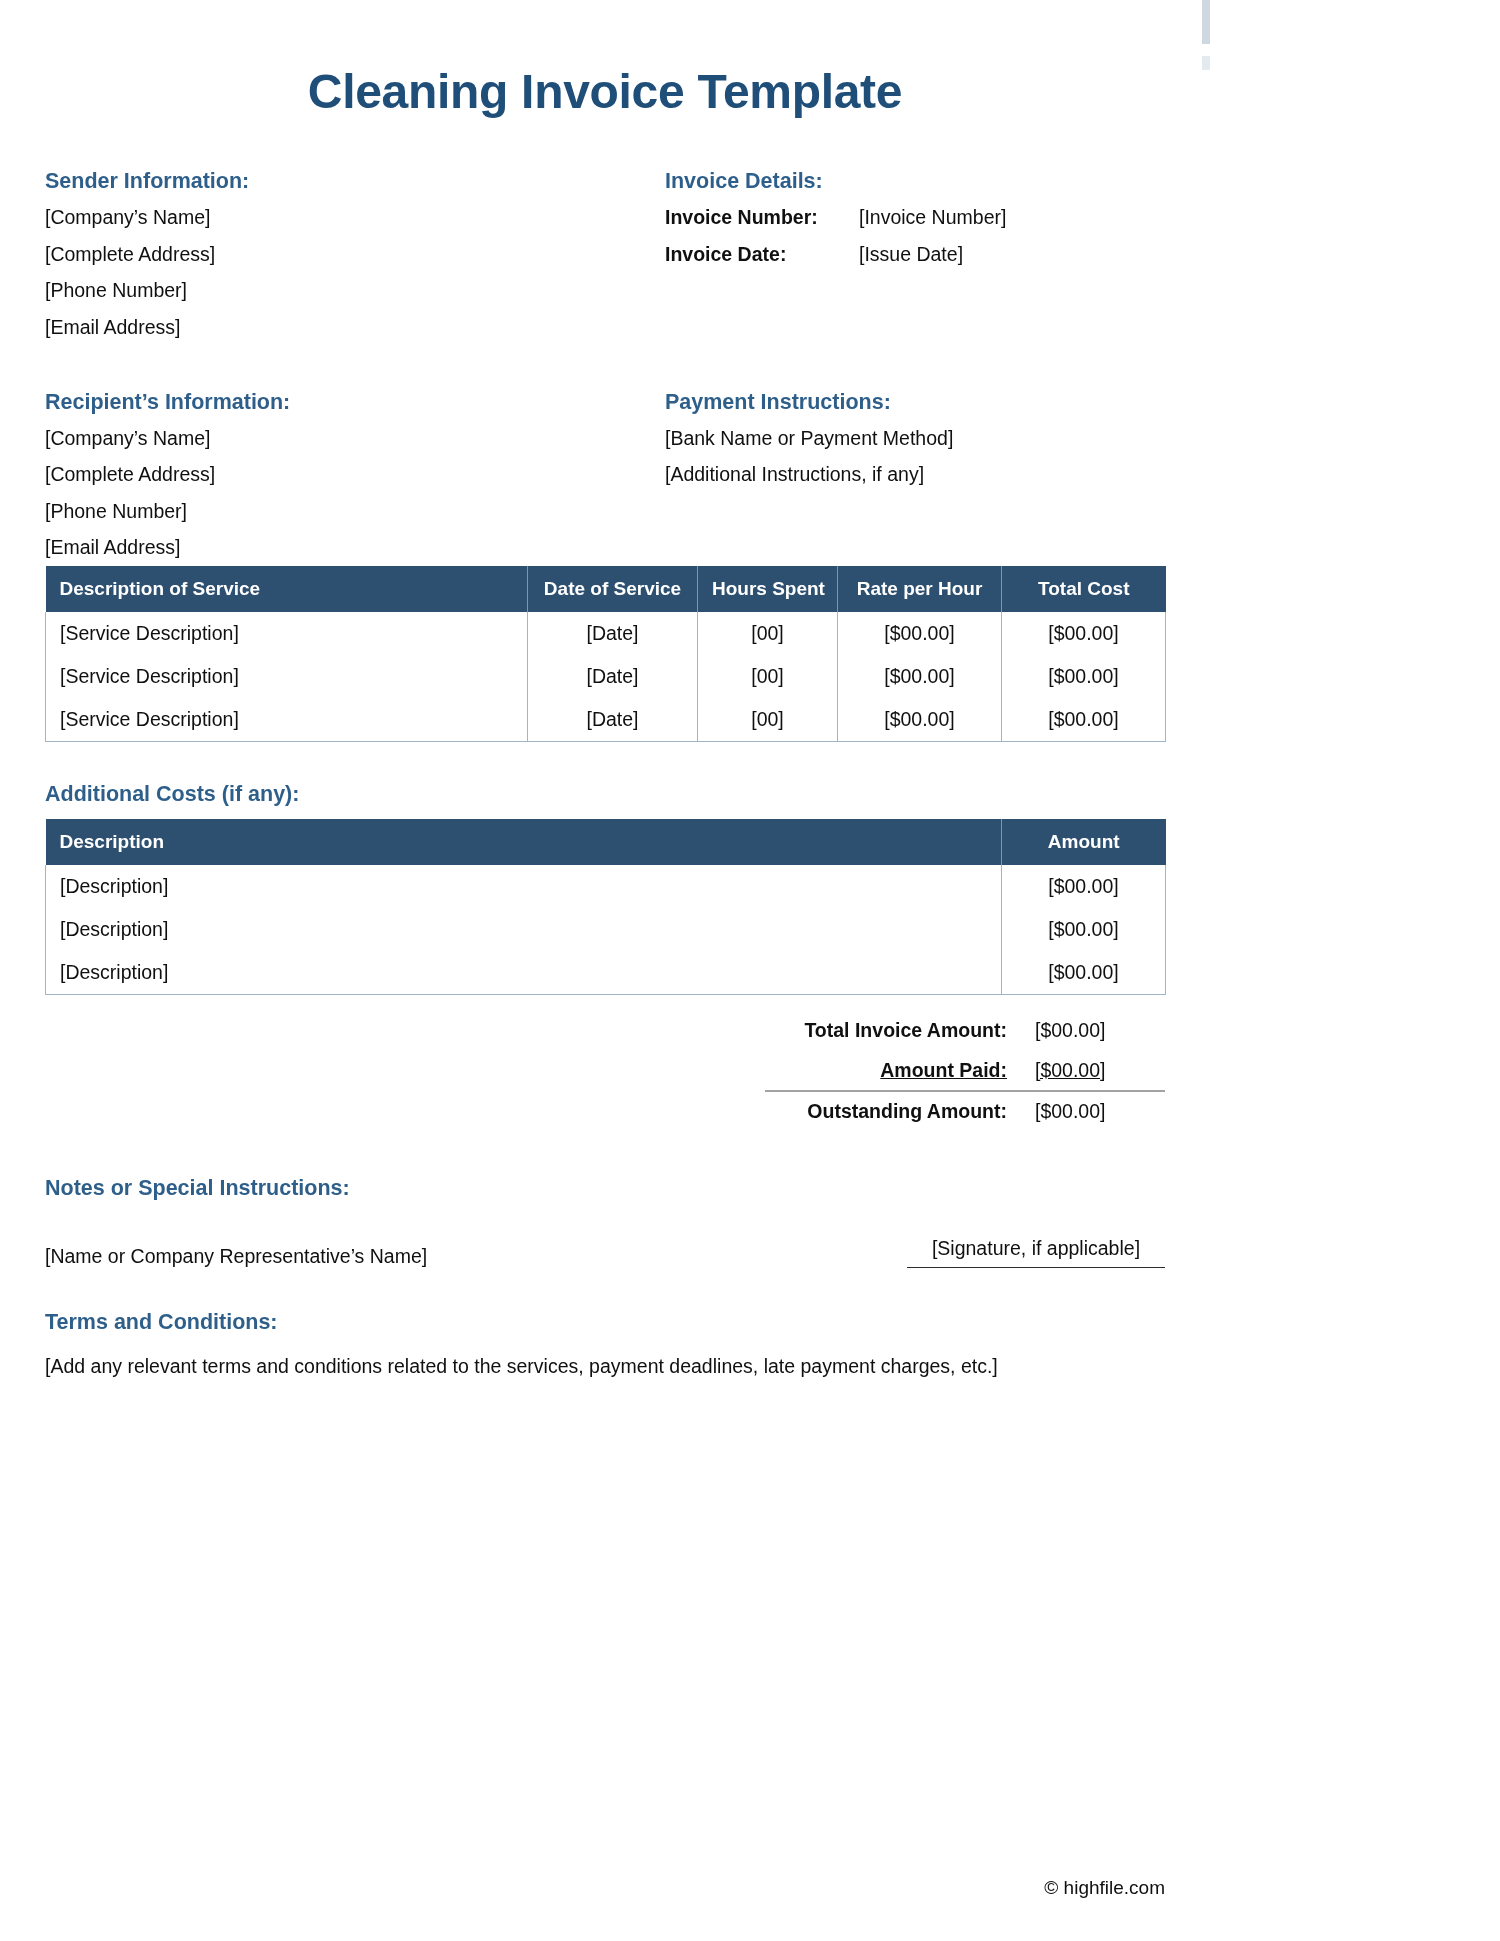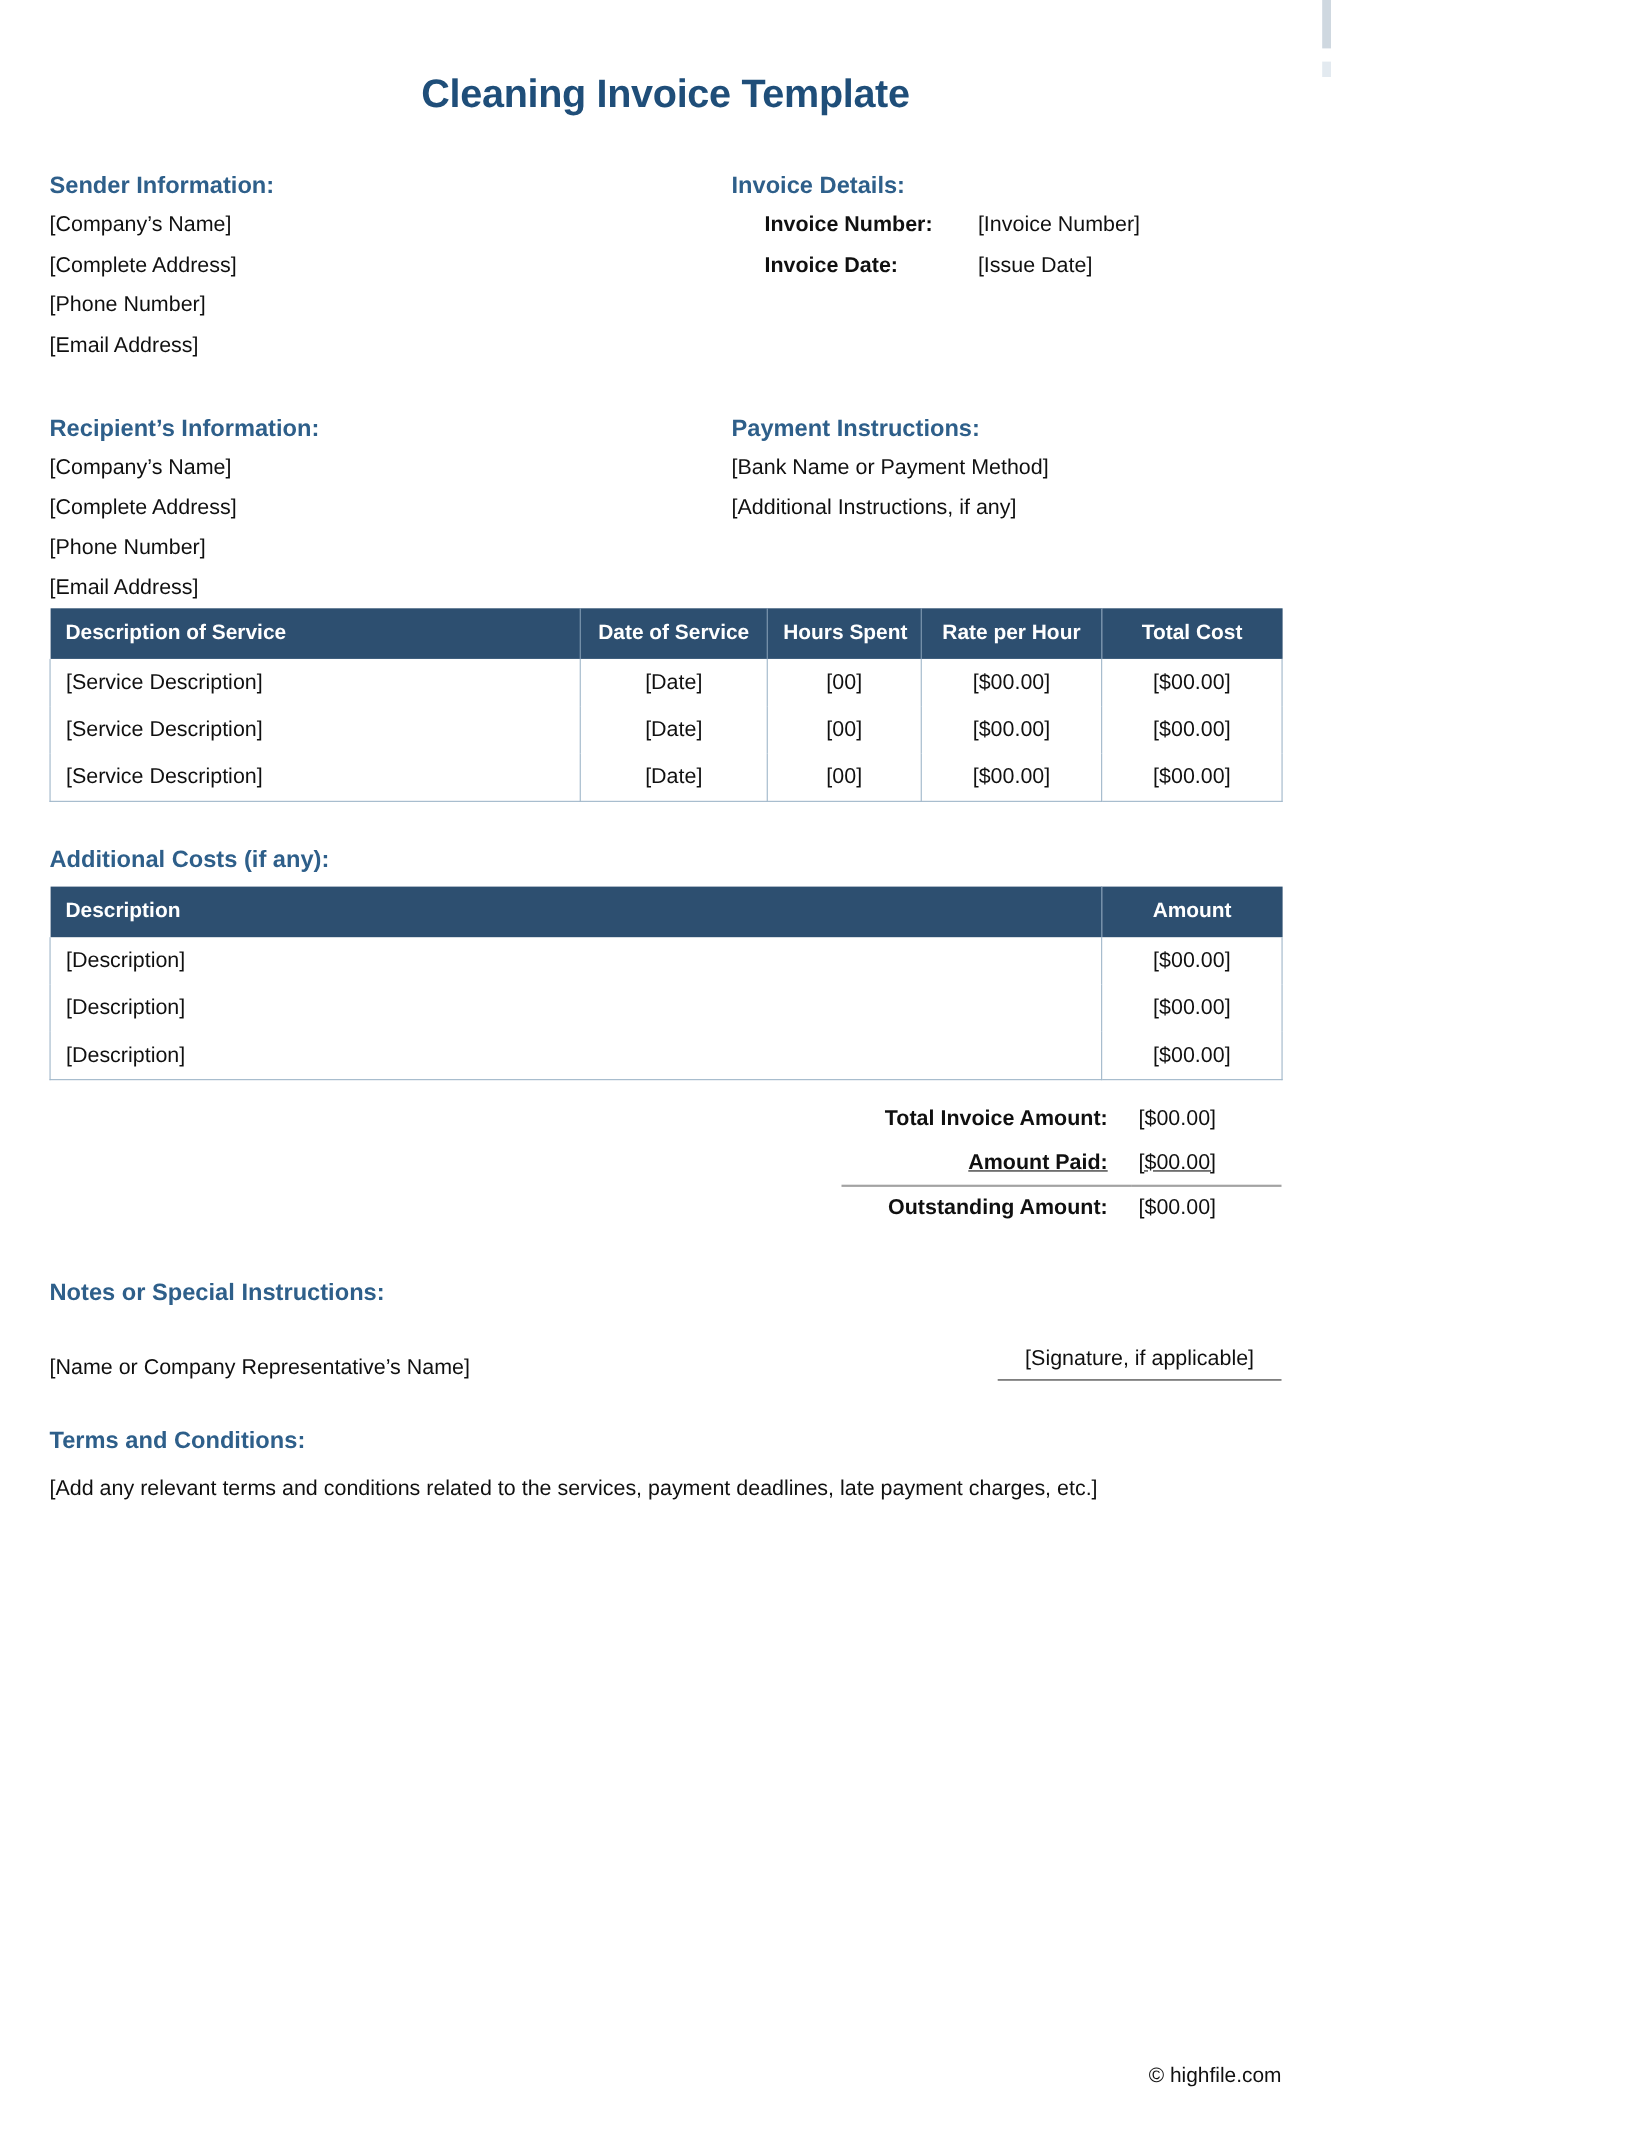--- a/index.html
+++ b/index.html
@@ -30,21 +30,21 @@
     right: 0;
     width: 8px;
     background: #cfd8e0;
   }
   .edge-mark.a { top: 0; height: 44px; }
   .edge-mark.b { top: 56px; height: 14px; background: #e3eaf0; }
 
   .doc-title {
     text-align: center;
     color: #1f4e79;
-    font-size: 36px;
+    font-size: 48px;
     font-weight: bold;
     letter-spacing: -0.3px;
     margin: 0;
     padding-top: 64px;
     padding-bottom: 4px;
   }
 
   .section-heading {
     color: #2e5f8a;
     font-size: 21.5px;
@@ -76,21 +76,20 @@
     font-size: 19.5px;
     color: #101010;
     padding: 8.5px 0;
     line-height: 1.0;
   }
   .kv .k {
     font-weight: bold;
     width: 194px;
     flex: none;
     white-space: nowrap;
-    margin-left: 30px;
   }
   .kv .v { white-space: nowrap; }
 
   .heading-sp { margin-top: 44px; }
 
   
   .tbl-heading { margin-top: 40px; margin-bottom: 12px; }
 
   table.grid {
     border-collapse: collapse;

